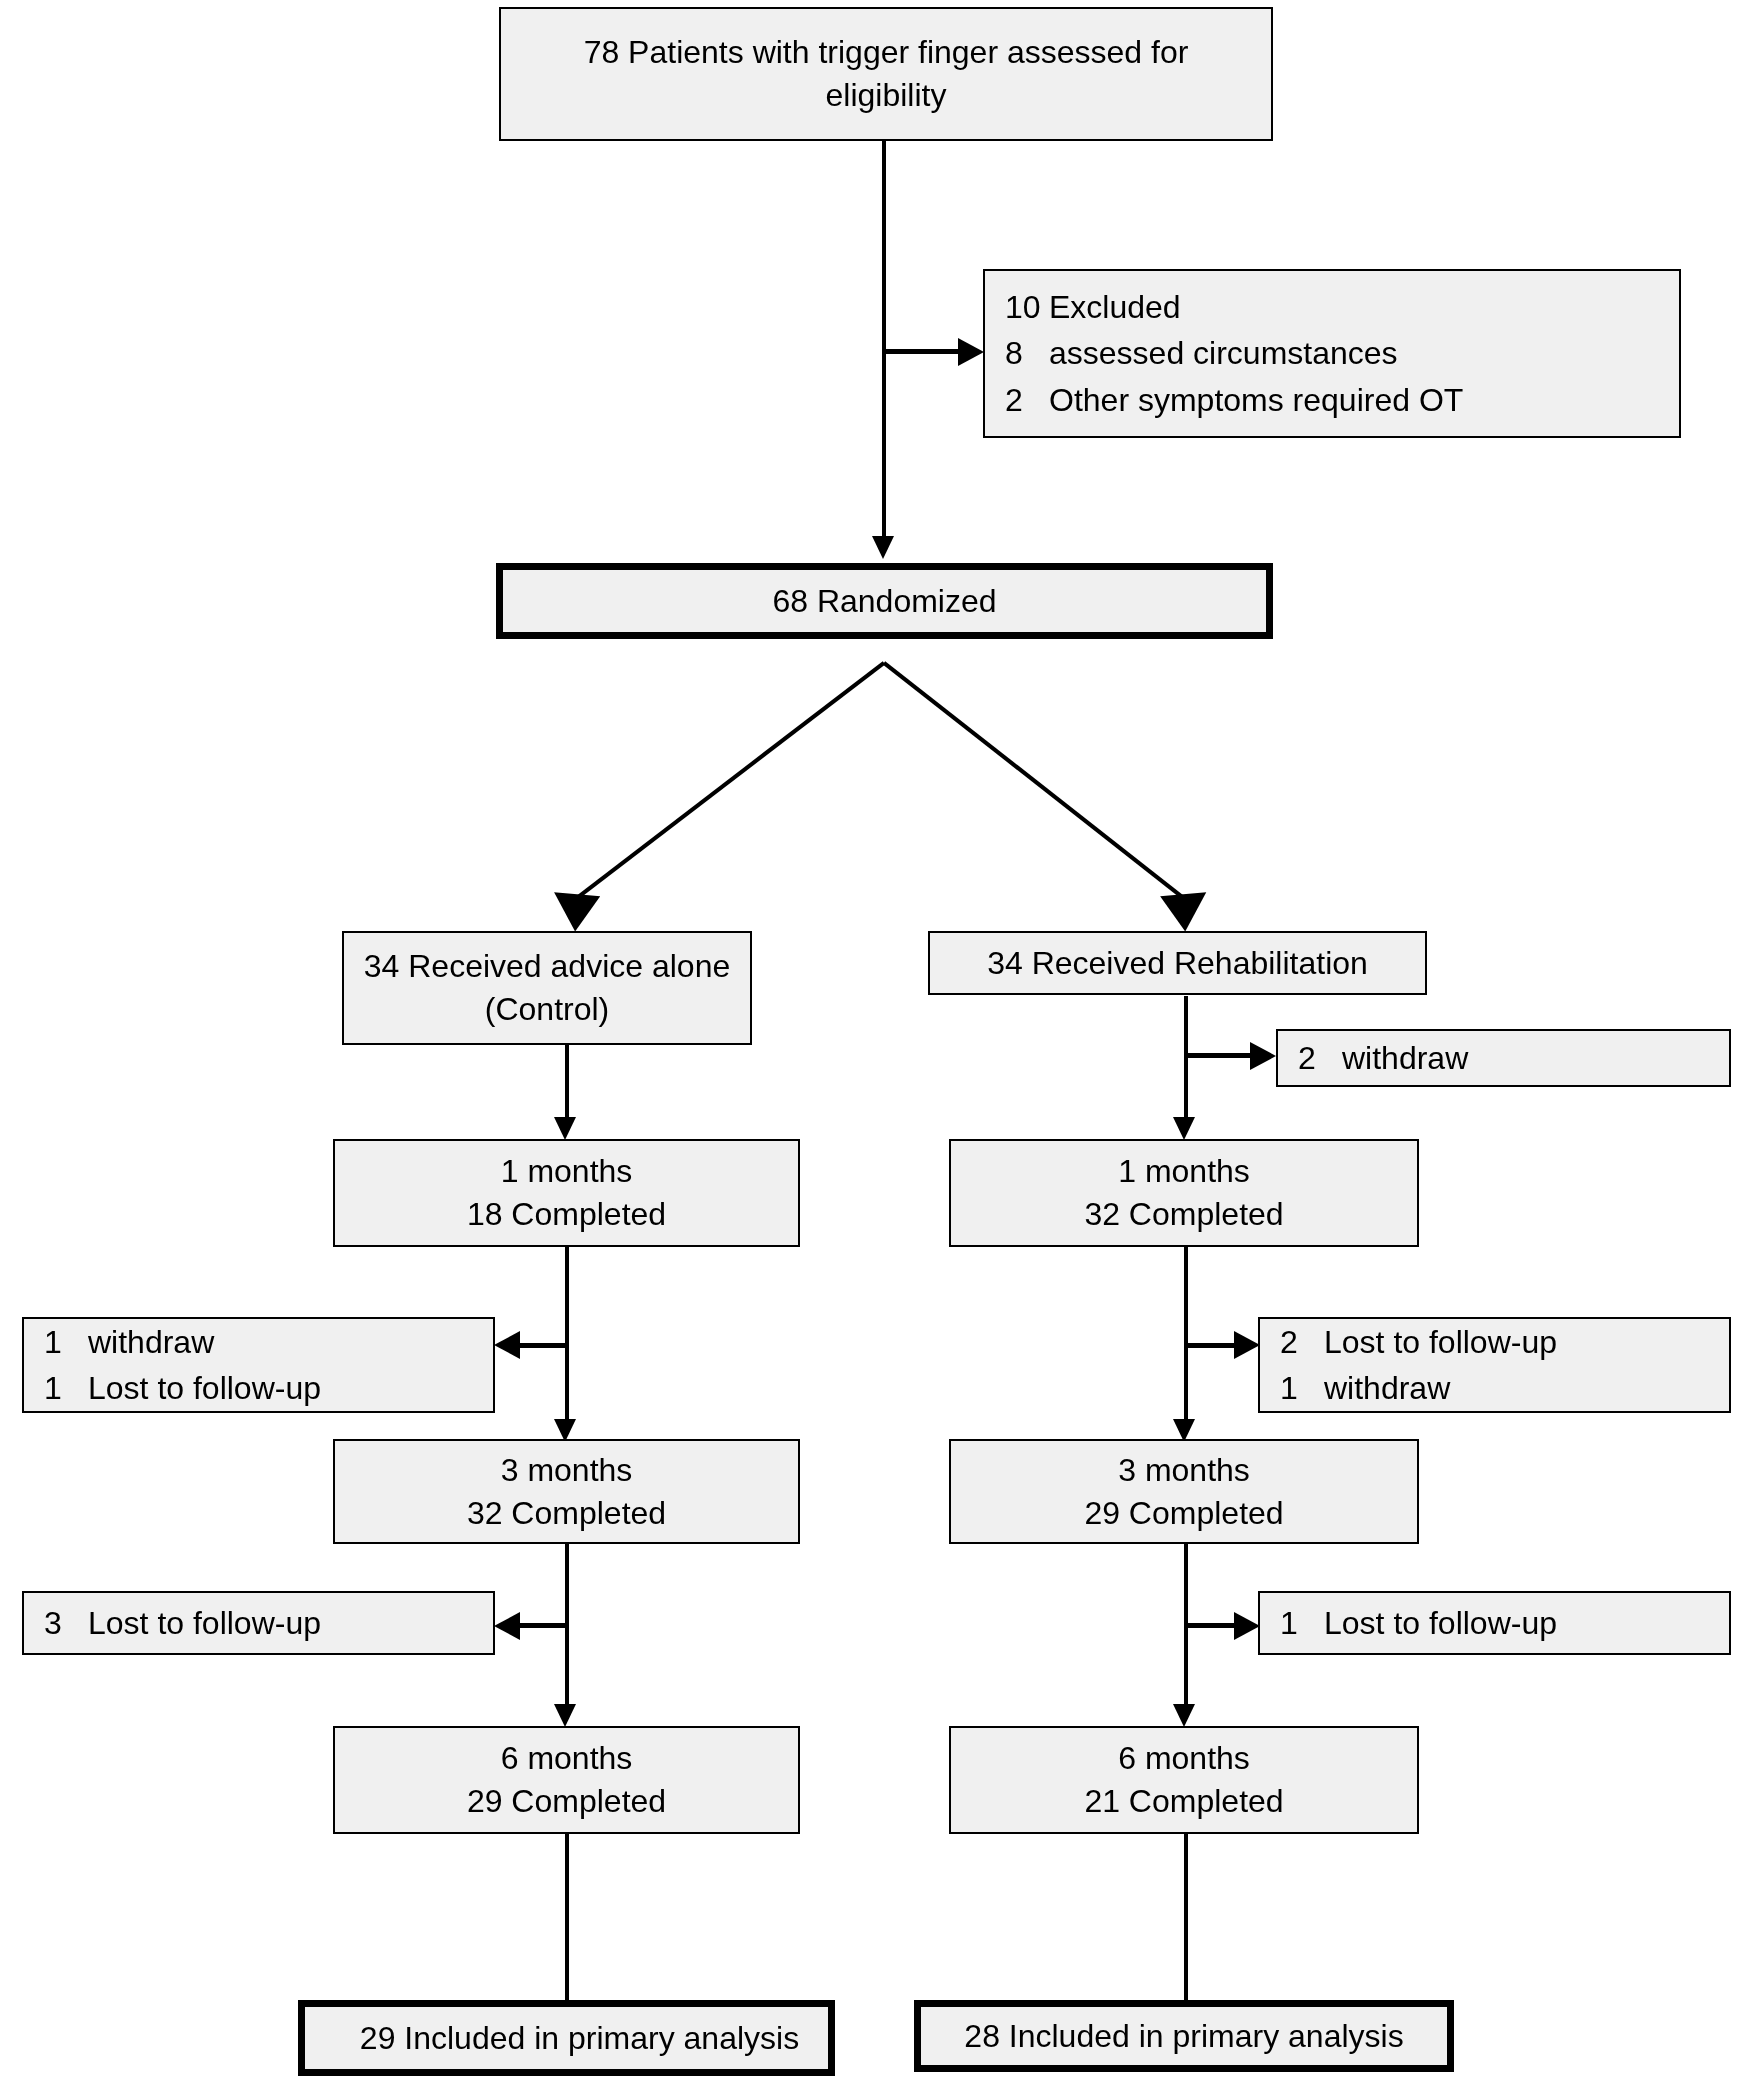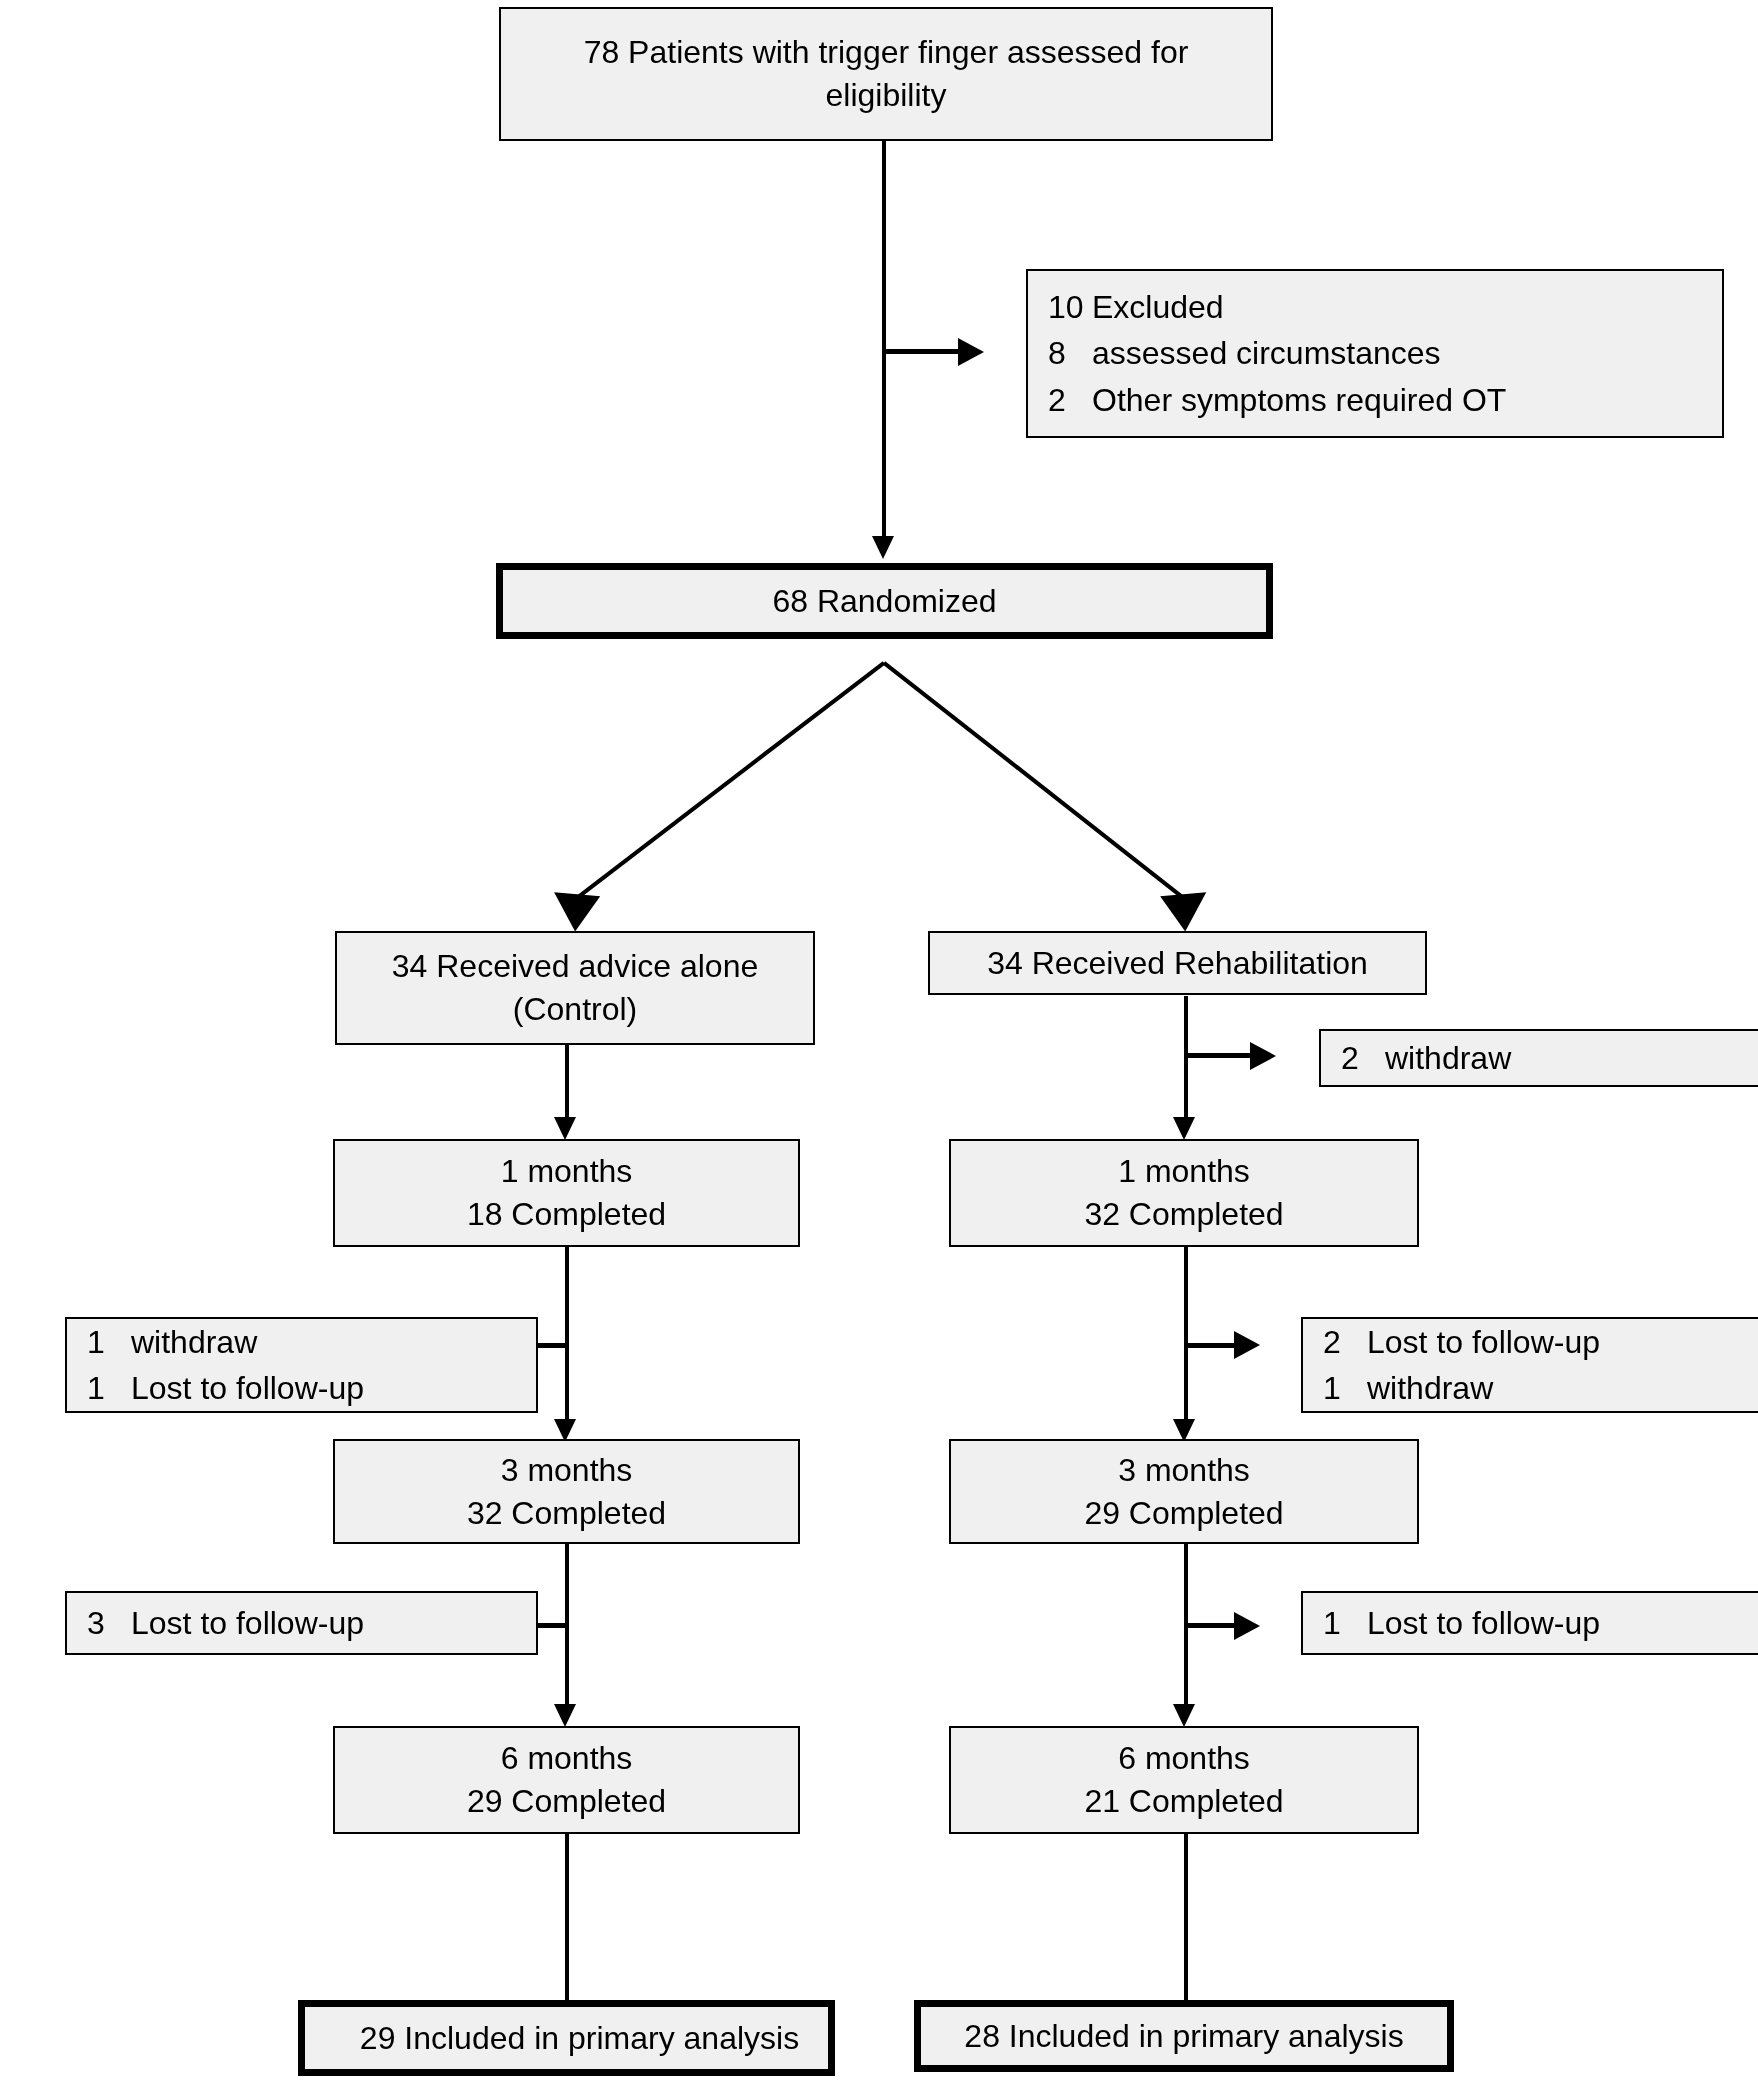--- a/index.html
+++ b/index.html
@@ -32,21 +32,20 @@
   }
   .box.thick {
     border-width: 7.6px;
   }
   .box.listbox {
     align-items: stretch;
     justify-content: center;
     text-align: left;
     padding-left: 20px;
     padding-right: 11.7px;
-    margin-left: 43px;
   }
   .line {
     font-size: 32px;
     line-height: 1.34;
     white-space: nowrap;
   }
   .row {
     display: flex;
     align-items: baseline;
     font-size: 32px;
@@ -143,21 +142,21 @@
     <div class="row">
       <span class="num">2</span>
       <span class="txt">Other symptoms required OT</span>
     </div>
   </div>
 
   <div class="box thick" style="left:496px; top:563px; width:777px; height:76px;align-items:center;">
     <div class="line">68 Randomized</div>
   </div>
 
-  <div class="box" style="left:335px; top:931px; width:480px; height:114px;">
+  <div class="box" style="left:342px; top:931px; width:410px; height:114px;">
     <div class="line">34 Received advice alone</div>
     <div class="line">(Control)</div>
   </div>
 
   <div class="box" style="left:928px; top:931px; width:499px; height:64px;">
     <div class="line">34 Received Rehabilitation</div>
   </div>
 
   <div class="vline" style="left:565px; top:1045px; height:85px;"></div>
   <div class="arrow-down" style="left:554px; top:1117px;"></div>

